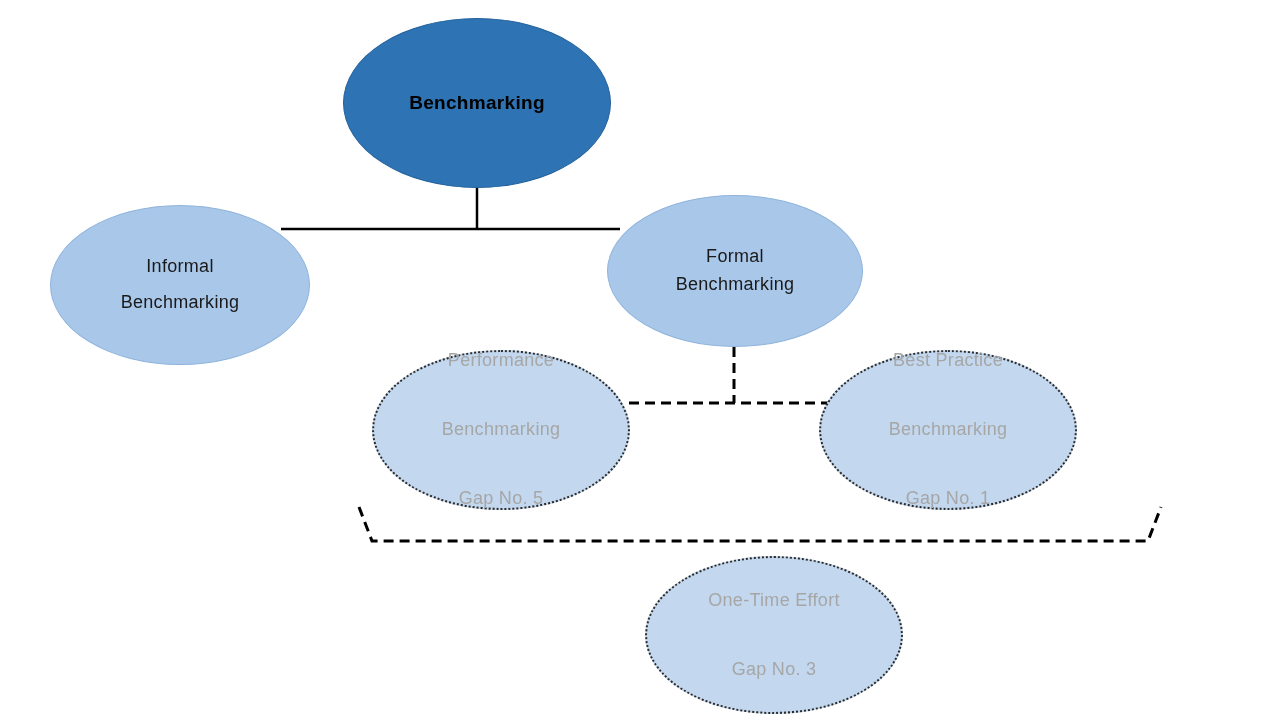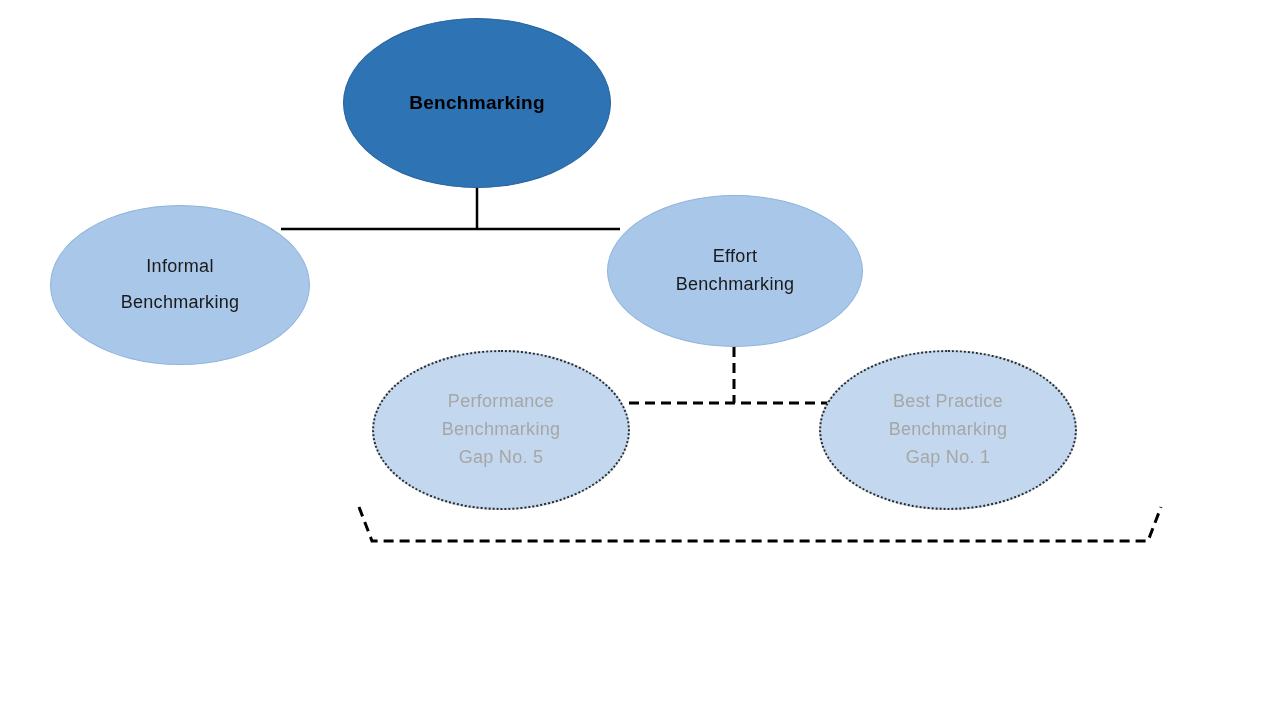--- a/index.html
+++ b/index.html
@@ -59,20 +59,21 @@
     background: #A9C7E9;
     border: 1px solid #8FB4DC;
     color: #1a1a1a;
     font-size: 18px;
   }
   .node.gap {
     background: #C3D8EF;
     border: 2px dotted #2b2b2b;
     color: #A6A6A6;
     font-size: 18px;
+    gap: 41px;
   }
 </style>
 </head>
 <body>
 
 <div class="canvas">
 
   <svg class="connectors" width="1280" height="720" viewBox="0 0 1280 720" aria-hidden="true">
     <line class="solid" x1="477" y1="188" x2="477" y2="229"></line>
     <line class="solid" x1="281" y1="229" x2="620" y2="229"></line>
@@ -84,30 +85,34 @@
   <div class="node root" style="left:343px; top:18px; width:268px; height:170px;">
     <div class="line">Benchmarking</div>
   </div>
 
   <div class="node child" style="left:50px; top:205px; width:260px; height:160px;gap:8px;">
     <div class="line">Informal</div>
     <div class="line">Benchmarking</div>
   </div>
 
   <div class="node child" style="left:607px; top:195px; width:256px; height:152px;">
-    <div class="line">Effort</div>
+    <div class="line">Formal</div>
     <div class="line">Benchmarking</div>
   </div>
 
   <div class="node gap" style="left:372px; top:350px; width:258px; height:160px;">
     <div class="line">Performance</div>
     <div class="line">Benchmarking</div>
     <div class="line">Gap No. 5</div>
   </div>
 
   <div class="node gap" style="left:819px; top:350px; width:258px; height:160px;">
     <div class="line">Best Practice</div>
     <div class="line">Benchmarking</div>
     <div class="line">Gap No. 1</div>
   </div>
 
+  <div class="node gap" style="left:645px; top:556px; width:258px; height:158px;">
+    <div class="line">One-Time Effort</div>
+    <div class="line">Gap No. 3</div>
+  </div>
 
 </div>
 
 </body></html>

